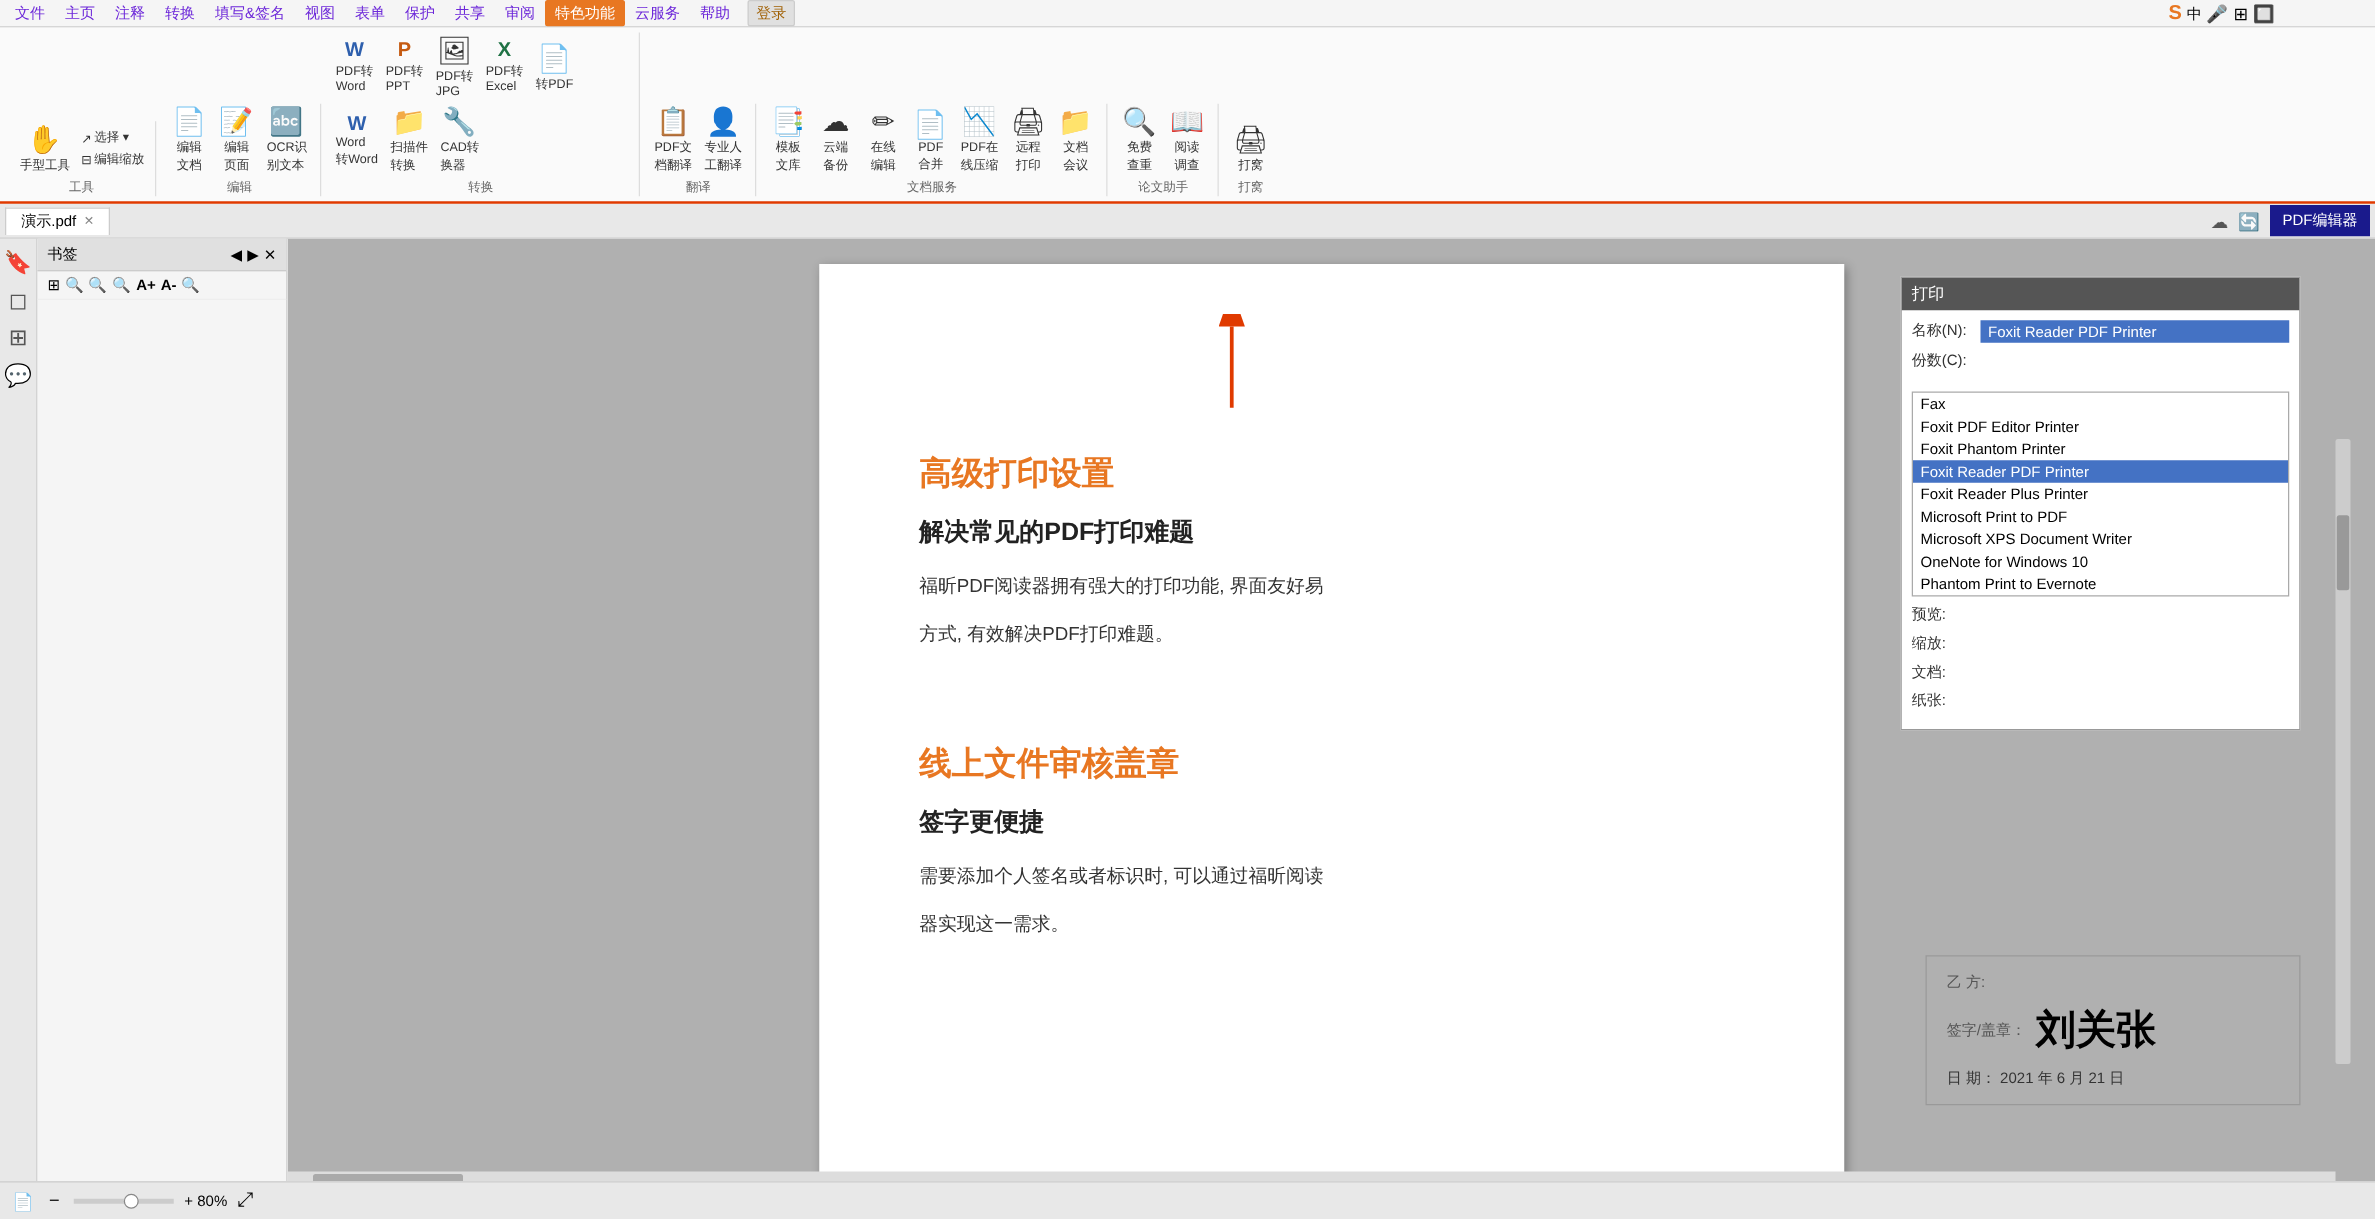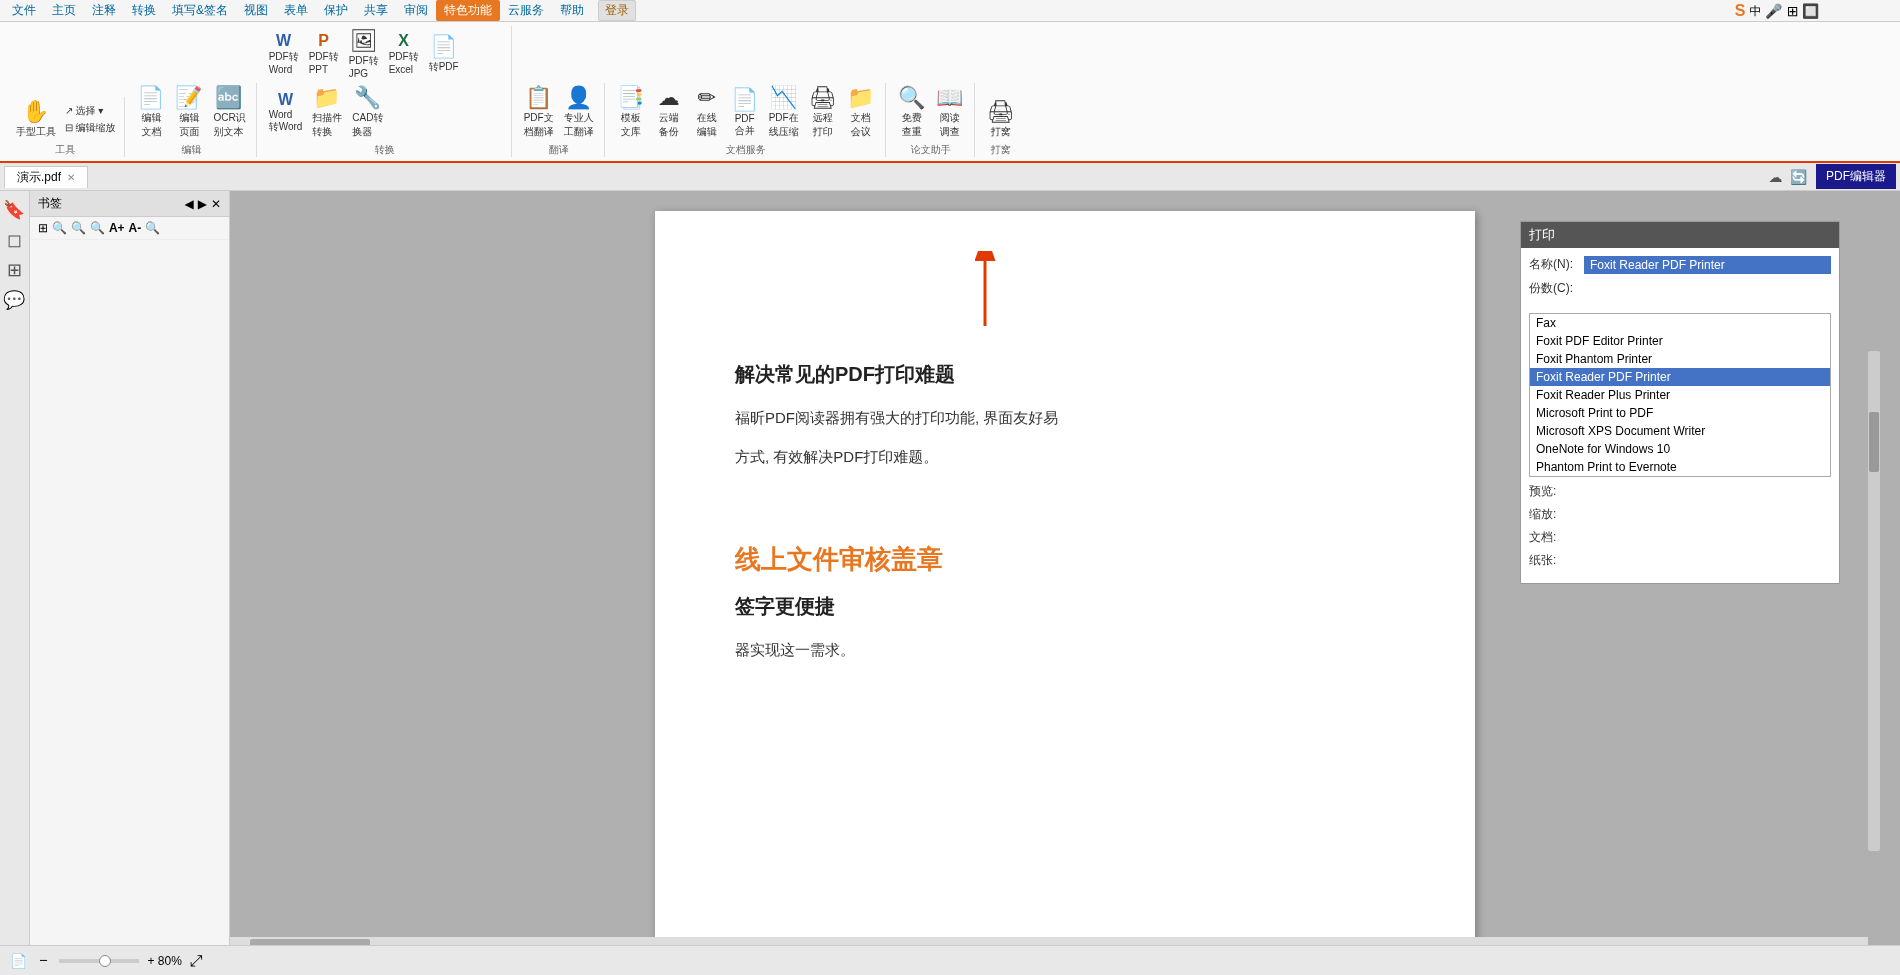--- a/index.html
+++ b/index.html
@@ -11,21 +11,21 @@
       border-bottom: 1px solid #ccc;
       display: flex;
       align-items: center;
       height: 22px;
       padding: 0 4px;
     }
     .menu-item {
       padding: 2px 8px;
       font-size: 12px;
       cursor: pointer;
-      color: #0369a1;
+      color: #6d28d9;
     }
 
     
     .ribbon {
       background: #fafafa;
       border: 2px solid #e03a00;
       border-radius: 2px;
       padding: 4px 6px;
       display: flex;
       flex-direction: column;
@@ -547,30 +547,32 @@
           <defs>
             <marker id="arrowhead" markerWidth="10" markerHeight="7" refX="0" refY="3.5" orient="auto">
               <polygon points="0 0, 10 3.5, 0 7" fill="#e03a00"></polygon>
             </marker>
           </defs>
           <line x1="50" y1="75" x2="50" y2="10" stroke="#e03a00" stroke-width="3" marker-end="url(#arrowhead)"></line>
         </svg>
       </div>
 
       <div>
+        <div class="heading-orange">高级打印设置</div>
         <div class="heading-black">解决常见的PDF打印难题</div>
         <div class="body-text">福昕PDF阅读器拥有强大的打印功能, 界面友好易</div>
         <div class="body-text">方式, 有效解决PDF打印难题。</div>
       </div>
 
       <div style="height:60px;"></div>
 
       <div>
         <div class="heading-orange">线上文件审核盖章</div>
         <div class="heading-black">签字更便捷</div>
+        <div class="body-text">需要添加个人签名或者标识时, 可以通过福昕阅读</div>
         <div class="body-text">器实现这一需求。</div>
       </div>
     </div>
 
     <div class="print-dialog" style="position:absolute;top:30px;right:60px;z-index:10;">
       <div class="print-dialog-title">打印</div>
       <div class="print-dialog-body">
         <div class="print-row">
           <span class="print-label">名称(N):</span>
           <div class="print-value">
@@ -601,20 +603,33 @@
           <div class="print-row">
             <span class="print-label">文档:</span>
           </div>
           <div class="print-row">
             <span class="print-label">纸张:</span>
           </div>
         </div>
       </div>
     </div>
 
+    <div class="signature-box" style="position:absolute;bottom:120px;right:60px;">
+      <div class="signature-line">
+        <span class="signature-label">乙 方:</span>
+      </div>
+      <div class="signature-line">
+        <span class="signature-label">签字/盖章：</span>
+        <span class="signature-name">刘关张</span>
+      </div>
+      <div class="date-line">
+        <span>日 期：</span>
+        <span>2021 年 6 月 21 日</span>
+      </div>
+    </div>
 
     <div class="scrollbar-v">
       <div class="scrollbar-thumb"></div>
     </div>
 
     <div style="position:absolute;bottom:55px;left:0;right:32px;height:12px;background:#ddd;display:flex;align-items:center;">
       <div style="width:120px;height:8px;background:#aaa;border-radius:2px;margin-left:20px;"></div>
     </div>
   </div>
 </div>

